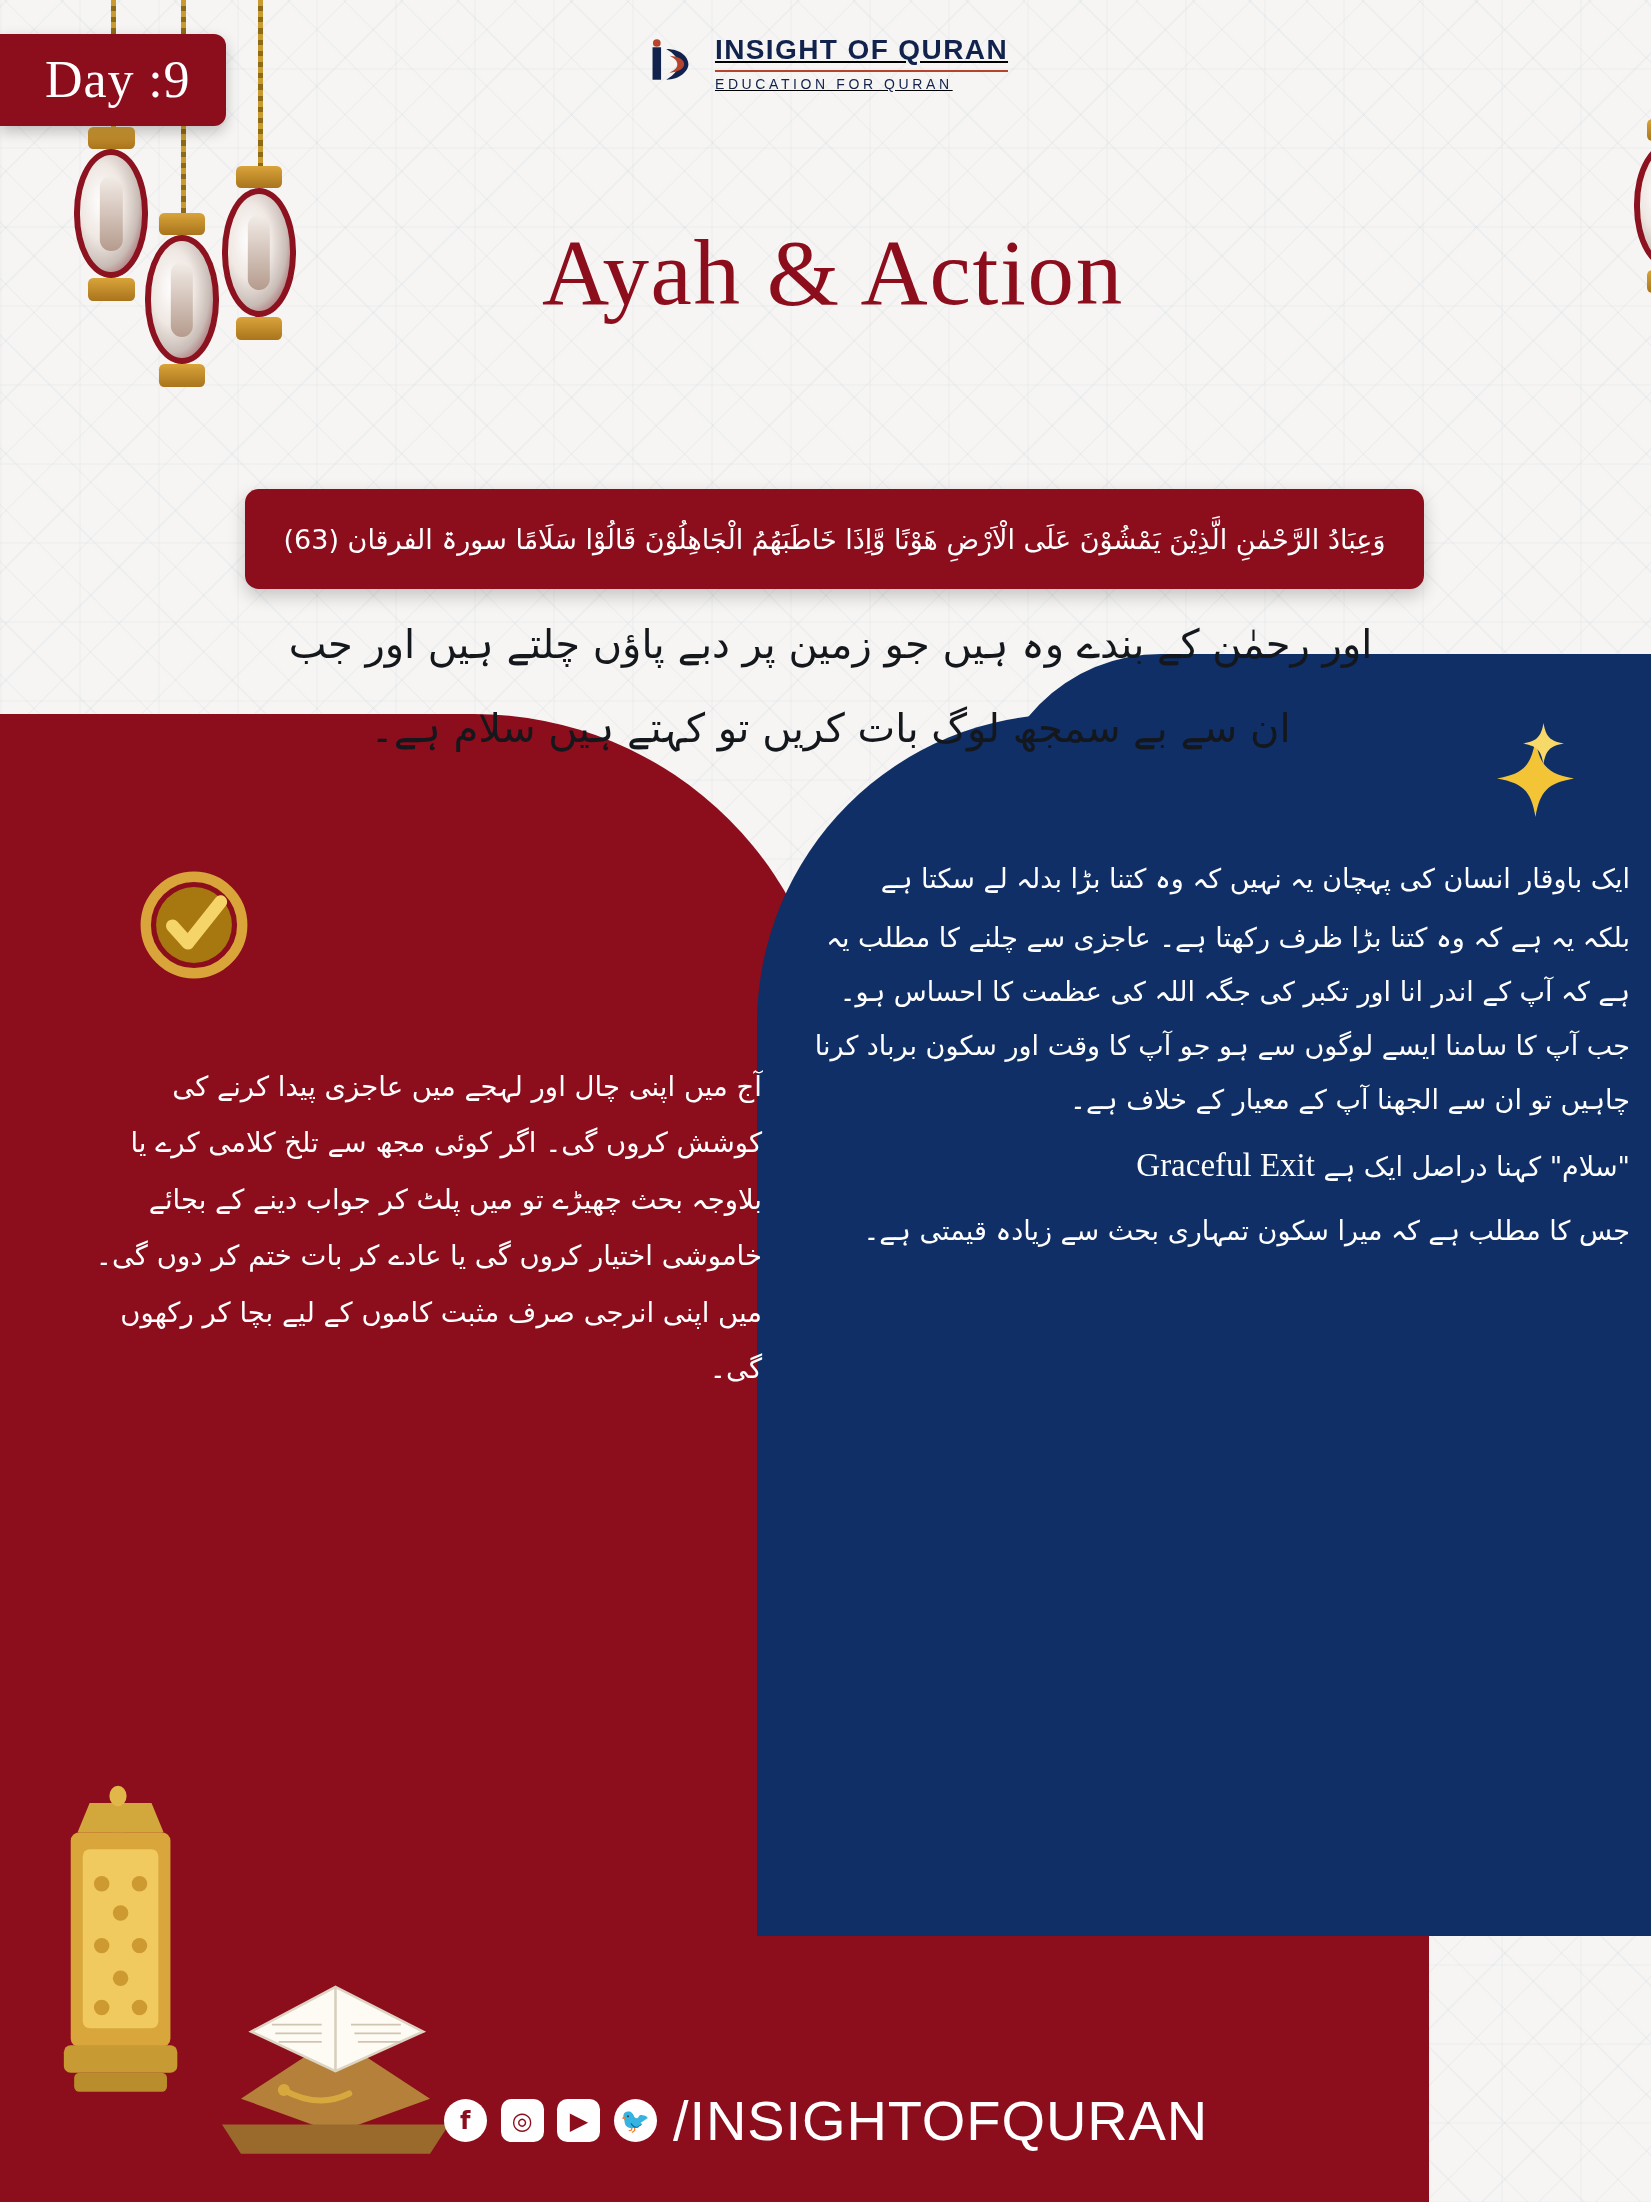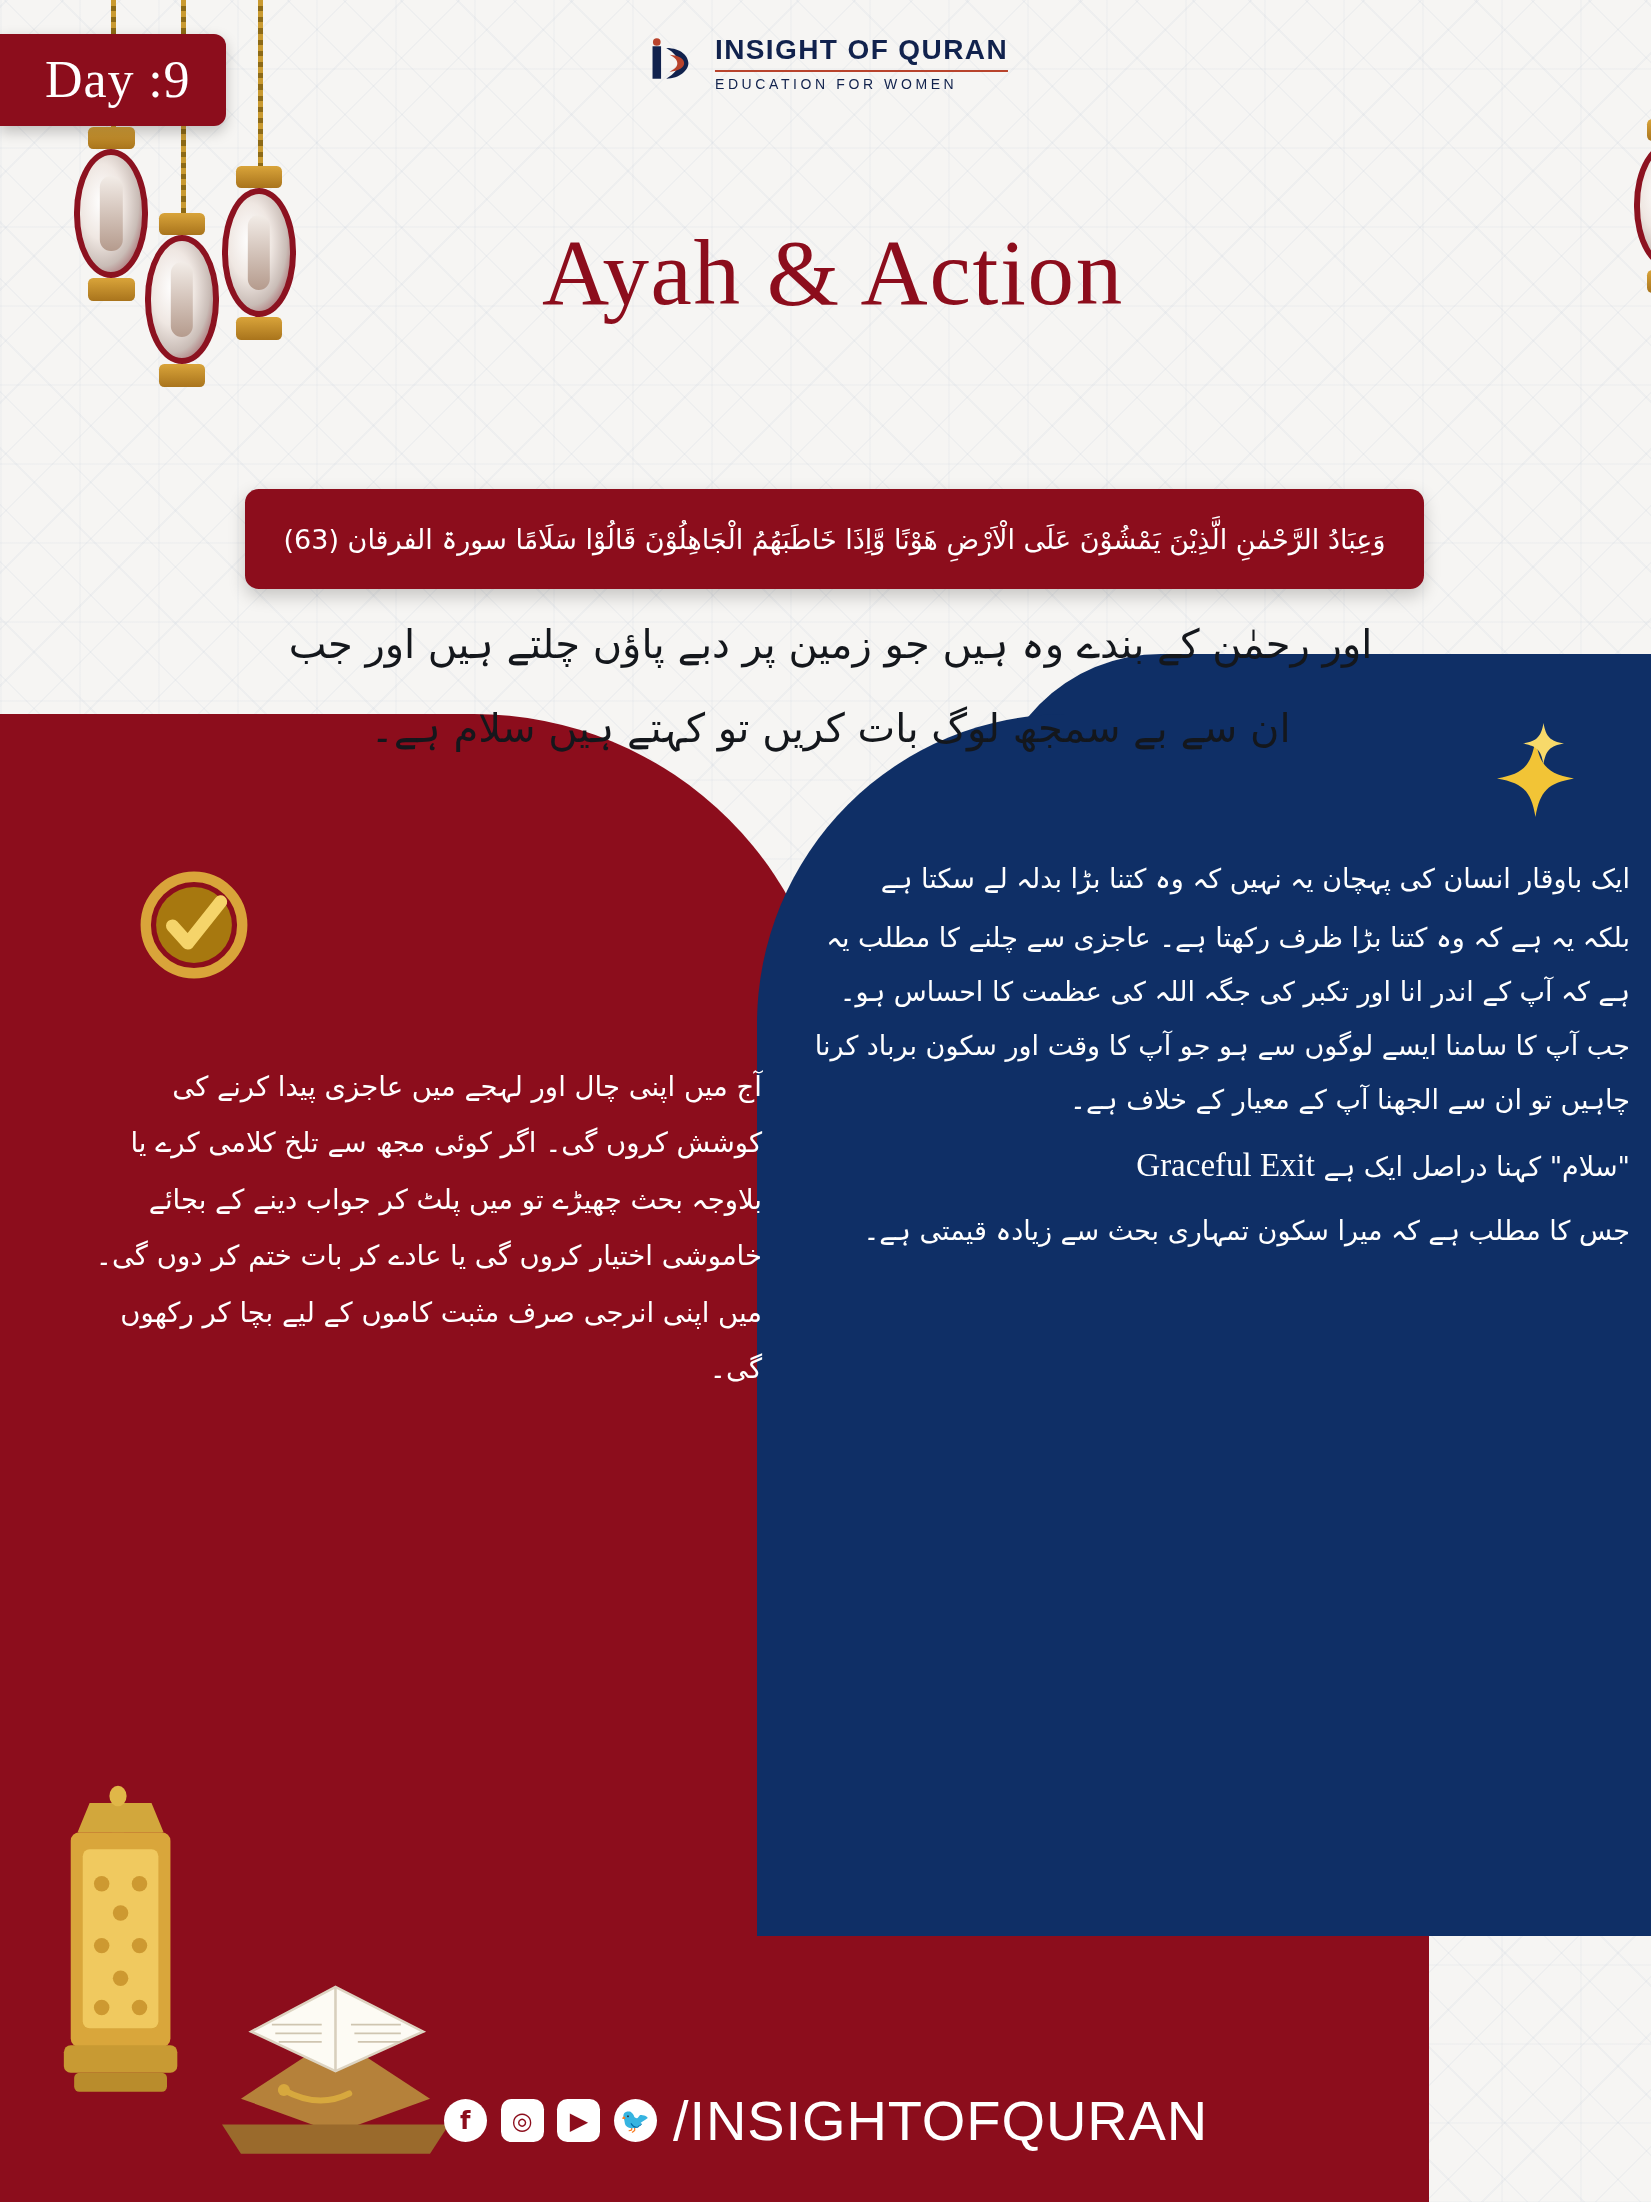--- a/index.html
+++ b/index.html
@@ -37,22 +37,23 @@
     font-size: 52px;
     letter-spacing: 0.9px;
     box-shadow: 0 5.2px 13.8px rgba(0,0,0,0.22);
     z-index: 9;
   }
 
   
   .brand {
     position: absolute; left: 50%; top: 36px;
     transform: translateX(-50%);
-    display: flex; gap: 18px;
+    display: flex; align-items: center; gap: 18px;
     z-index: 9;
+    text-decoration: underline;
   }
   .brand-mark {
     width: 53px; height: 53px;
     display: flex; align-items: center; justify-content: center;
   }
   .brand-text { display: flex; flex-direction: column; line-height: 1; }
   .brand-name {
     font-family: "Liberation Sans", sans-serif;
     font-weight: bold;
     font-size: 28px;
@@ -294,21 +295,21 @@
       <svg width="53" height="53" viewBox="0 0 62 62" aria-hidden="true">
         <path d="M10 12 h10 v38 h-10z" fill="#11224d"></path>
         <circle cx="15" cy="7" r="4.5" fill="#b8432c"></circle>
         <path d="M26 14 c18 0 26 10 26 18 s-10 18 -26 18 c10 -6 14 -11 14 -18 s-5 -13 -14 -18z" fill="#11224d"></path>
         <path d="M30 22 c12 1 17 5 17 10 s-6 9 -17 10 c7 -4 9 -6 9 -10 s-3 -7 -9 -10z" fill="#b8432c"></path>
       </svg>
     </div>
     <div class="brand-text">
       <div class="brand-name">INSIGHT OF QURAN</div>
       <div class="brand-rule"></div>
-      <div class="brand-sub">EDUCATION FOR WOMEN</div>
+      <div class="brand-sub">EDUCATION FOR QURAN</div>
     </div>
   </div>
 
   <div class="main-title">Ayah &amp; Action</div>
 
   <div class="ayah-banner">
     <div class="ayah-text">
       <span>وَعِبَادُ الرَّحْمٰنِ الَّذِيْنَ يَمْشُوْنَ عَلَى الْاَرْضِ هَوْنًا وَّاِذَا خَاطَبَهُمُ الْجَاهِلُوْنَ قَالُوْا سَلَامًا</span>
       <span>سورۃ الفرقان (63)</span>
     </div>

